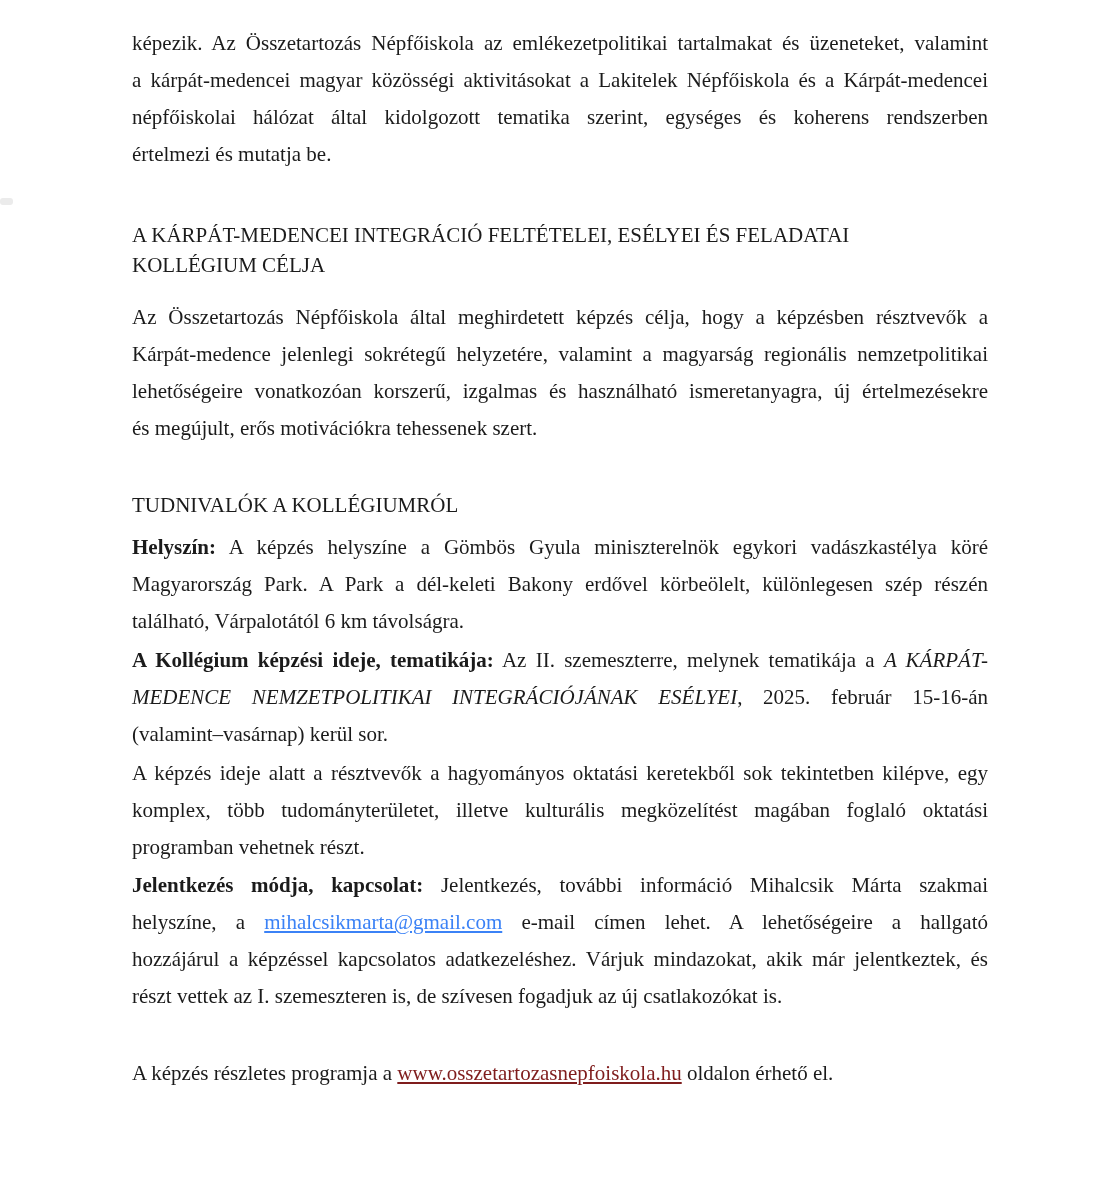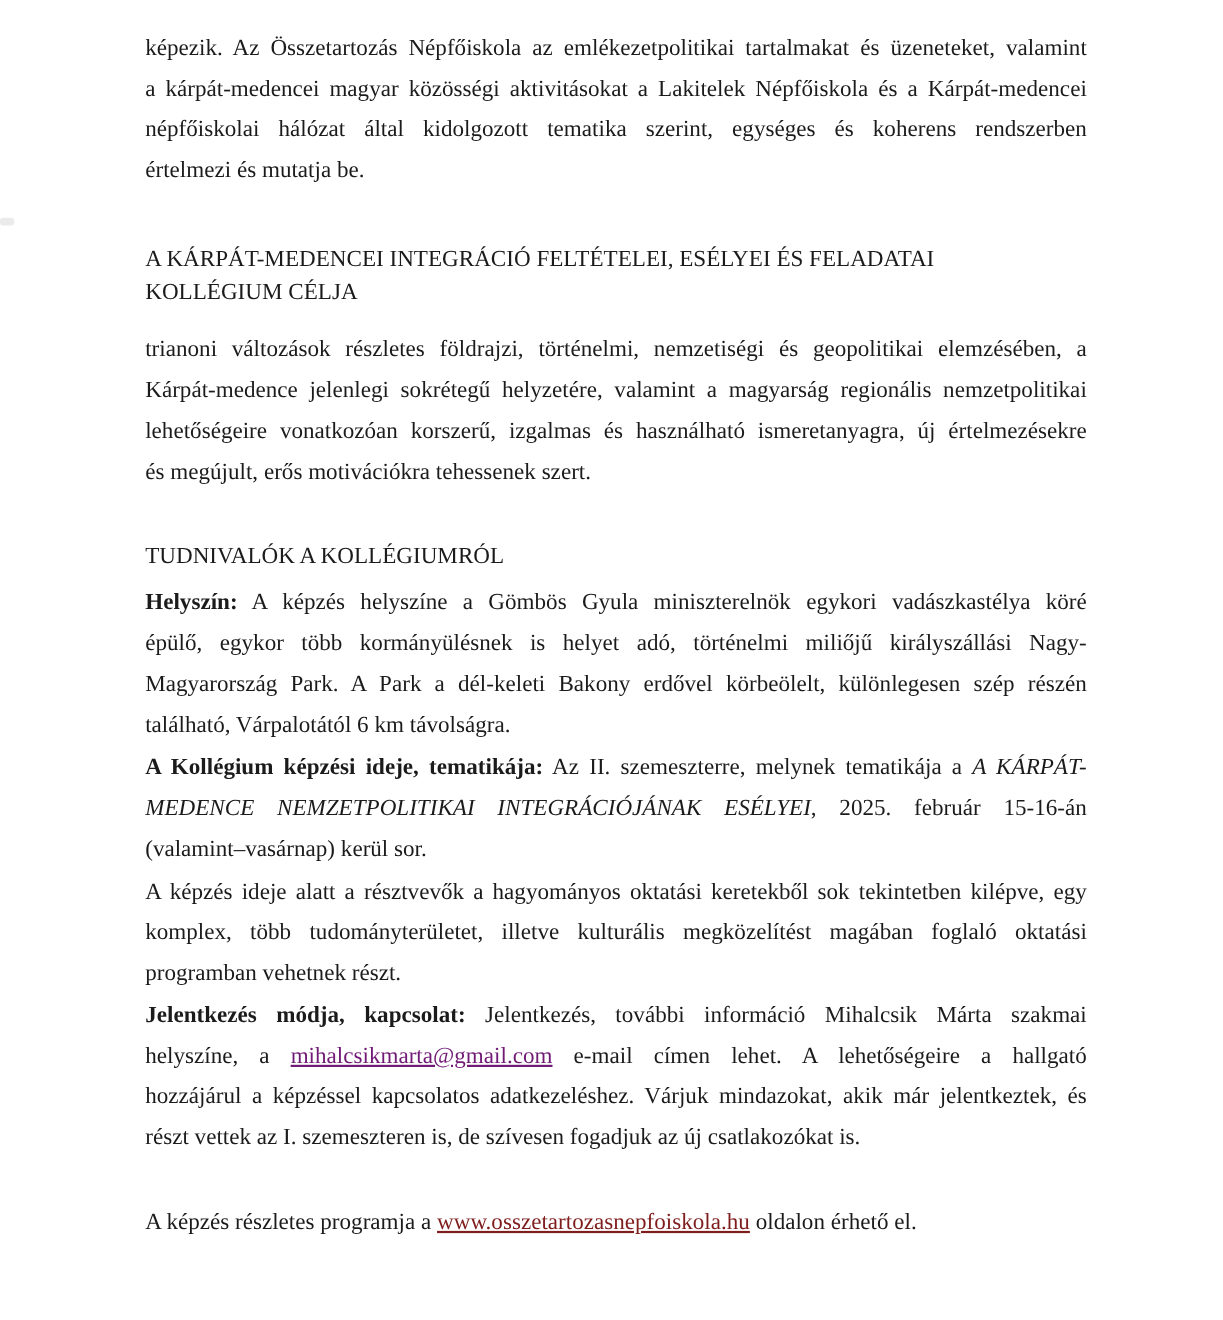--- a/index.html
+++ b/index.html
@@ -79,46 +79,45 @@
       <div class="line"><span class="seg-plain">képezik. Az Összetartozás Népfőiskola az emlékezetpolitikai tartalmakat és üzeneteket, valamint</span></div>
       <div class="line"><span class="seg-plain">a kárpát-medencei magyar közösségi aktivitásokat a Lakitelek Népfőiskola és a Kárpát-medencei</span></div>
       <div class="line"><span class="seg-plain">népfőiskolai hálózat által kidolgozott tematika szerint, egységes és koherens rendszerben</span></div>
       <div class="line last"><span class="seg-plain">értelmezi és mutatja be.</span></div>
     </div>
     <div class="block title b-heading-kollegium-celja">
       <div class="line"><span class="seg-plain">A KÁRPÁT-MEDENCEI INTEGRÁCIÓ FELTÉTELEI, ESÉLYEI ÉS FELADATAI</span></div>
       <div class="line last"><span class="seg-plain">KOLLÉGIUM CÉLJA</span></div>
     </div>
     <div class="block para b-paragraph-kepzes-celja">
-      <div class="line"><span class="seg-plain">trianoni változások részletes földrajzi, történelmi, nemzetiségi és geopolitikai elemzésében, a</span></div>
+      <div class="line"><span class="seg-plain">Az Összetartozás Népfőiskola által meghirdetett képzés célja, hogy a képzésben résztvevők a</span></div>
       <div class="line"><span class="seg-plain">Kárpát-medence jelenlegi sokrétegű helyzetére, valamint a magyarság regionális nemzetpolitikai</span></div>
       <div class="line"><span class="seg-plain">lehetőségeire vonatkozóan korszerű, izgalmas és használható ismeretanyagra, új értelmezésekre</span></div>
       <div class="line last"><span class="seg-plain">és megújult, erős motivációkra tehessenek szert.</span></div>
     </div>
     <div class="block subtitle b-heading-tudnivalok">
       <div class="line last"><span class="seg-plain">TUDNIVALÓK A KOLLÉGIUMRÓL</span></div>
     </div>
     <div class="block para b-paragraph-helyszin">
       <div class="line"><span class="seg-bold">Helyszín:</span><span class="seg-plain"> A képzés helyszíne a Gömbös Gyula miniszterelnök egykori vadászkastélya köré</span></div>
-      <div class="line"><span class="seg-plain">épülő, egykor több kormányülésnek is helyet adó, történelmi miliőjű királyszállási Nagy-</span></div>
       <div class="line"><span class="seg-plain">Magyarország Park. A Park a dél-keleti Bakony erdővel körbeölelt, különlegesen szép részén</span></div>
       <div class="line last"><span class="seg-plain">található, Várpalotától 6 km távolságra.</span></div>
     </div>
     <div class="block para b-paragraph-kepzesi-ideje">
       <div class="line"><span class="seg-bold">A Kollégium képzési ideje, tematikája:</span><span class="seg-plain"> Az II. szemeszterre, melynek tematikája a </span><span class="seg-italic">A KÁRPÁT-</span></div>
       <div class="line"><span class="seg-italic">MEDENCE NEMZETPOLITIKAI INTEGRÁCIÓJÁNAK ESÉLYEI</span><span class="seg-plain">, 2025. február 15-16-án</span></div>
       <div class="line last"><span class="seg-plain">(valamint–vasárnap) kerül sor.</span></div>
     </div>
     <div class="block para b-paragraph-kepzes-ideje-alatt">
       <div class="line"><span class="seg-plain">A képzés ideje alatt a résztvevők a hagyományos oktatási keretekből sok tekintetben kilépve, egy</span></div>
       <div class="line"><span class="seg-plain">komplex, több tudományterületet, illetve kulturális megközelítést magában foglaló oktatási</span></div>
       <div class="line last"><span class="seg-plain">programban vehetnek részt.</span></div>
     </div>
     <div class="block para b-paragraph-jelentkezes">
       <div class="line"><span class="seg-bold">Jelentkezés módja, kapcsolat:</span><span class="seg-plain"> Jelentkezés, további információ Mihalcsik Márta szakmai</span></div>
-      <div class="line"><span class="seg-plain">helyszíne, a </span><a class="seg-link" style="color: #701a75;">mihalcsikmarta@gmail.com</a><span class="seg-plain"> e-mail címen lehet. A lehetőségeire a hallgató</span></div>
+      <div class="line"><span class="seg-plain">helyszíne, a </span><a class="seg-link" style="color: #3b82f6;">mihalcsikmarta@gmail.com</a><span class="seg-plain"> e-mail címen lehet. A lehetőségeire a hallgató</span></div>
       <div class="line"><span class="seg-plain">hozzájárul a képzéssel kapcsolatos adatkezeléshez. Várjuk mindazokat, akik már jelentkeztek, és</span></div>
       <div class="line last"><span class="seg-plain">részt vettek az I. szemeszteren is, de szívesen fogadjuk az új csatlakozókat is.</span></div>
     </div>
     <div class="block para b-paragraph-program-link">
       <div class="line last"><span class="seg-plain">A képzés részletes programja a </span><a class="seg-link" style="color: #7f1d1d;">www.osszetartozasnepfoiskola.hu</a><span class="seg-plain"> oldalon érhető el.</span></div>
     </div>
   </div>
 
 </body></html>

